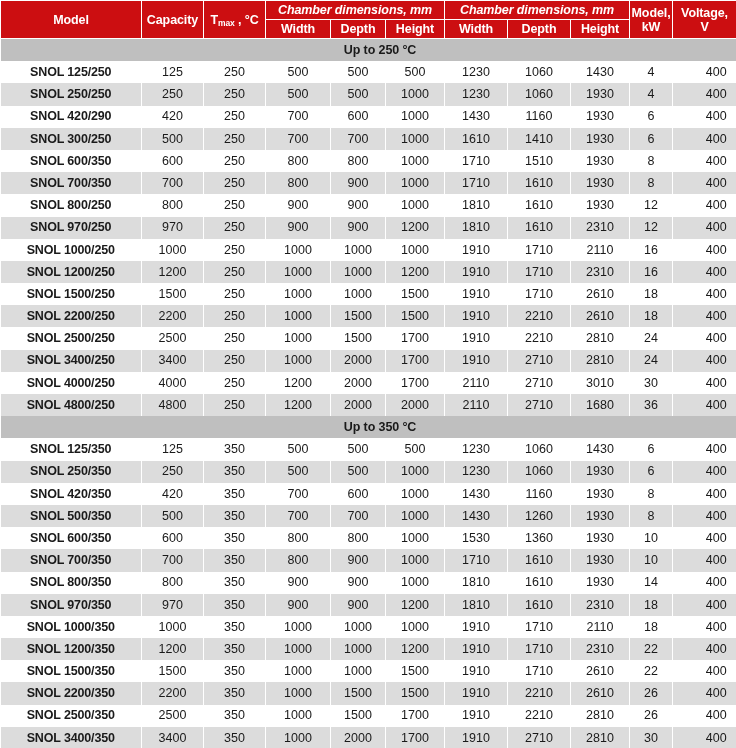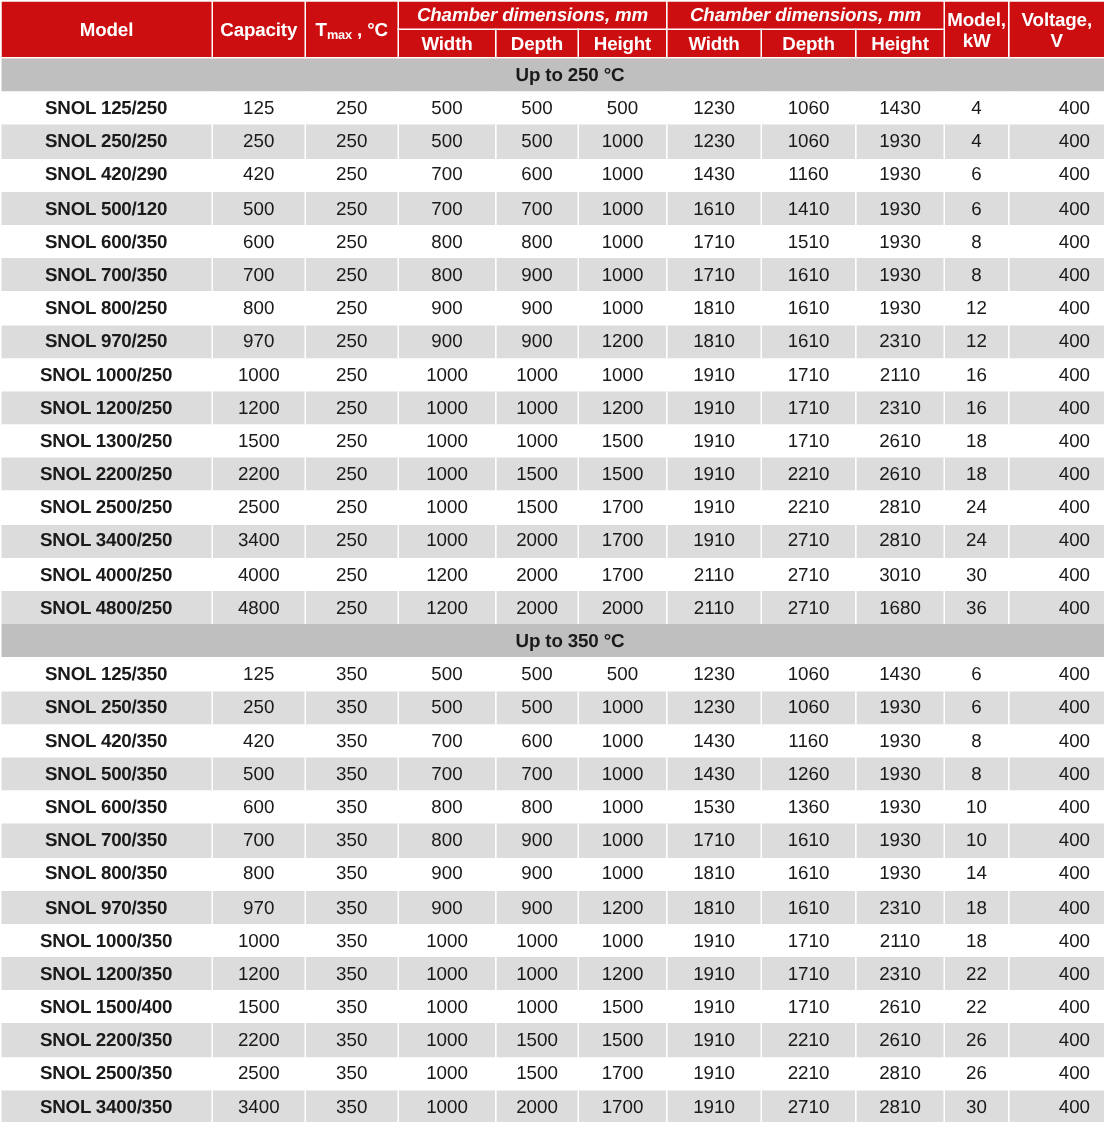--- a/index.html
+++ b/index.html
@@ -169,21 +169,21 @@
         <td>700</td>
         <td>600</td>
         <td>1000</td>
         <td>1430</td>
         <td>1160</td>
         <td>1930</td>
         <td>6</td>
         <td>400</td>
       </tr>
       <tr class="row-even">
-        <td class="model">SNOL 500/120</td>
+        <td class="model">SNOL 300/250</td>
         <td>500</td>
         <td>250</td>
         <td>700</td>
         <td>700</td>
         <td>1000</td>
         <td>1610</td>
         <td>1410</td>
         <td>1930</td>
         <td>6</td>
         <td>400</td>
@@ -260,21 +260,21 @@
         <td>1000</td>
         <td>1000</td>
         <td>1200</td>
         <td>1910</td>
         <td>1710</td>
         <td>2310</td>
         <td>16</td>
         <td>400</td>
       </tr>
       <tr class="row-odd">
-        <td class="model">SNOL 1300/250</td>
+        <td class="model">SNOL 1500/250</td>
         <td>1500</td>
         <td>250</td>
         <td>1000</td>
         <td>1000</td>
         <td>1500</td>
         <td>1910</td>
         <td>1710</td>
         <td>2610</td>
         <td>18</td>
         <td>400</td>
@@ -471,21 +471,21 @@
         <td>1000</td>
         <td>1000</td>
         <td>1200</td>
         <td>1910</td>
         <td>1710</td>
         <td>2310</td>
         <td>22</td>
         <td>400</td>
       </tr>
       <tr class="row-odd">
-        <td class="model">SNOL 1500/400</td>
+        <td class="model">SNOL 1500/350</td>
         <td>1500</td>
         <td>350</td>
         <td>1000</td>
         <td>1000</td>
         <td>1500</td>
         <td>1910</td>
         <td>1710</td>
         <td>2610</td>
         <td>22</td>
         <td>400</td>

